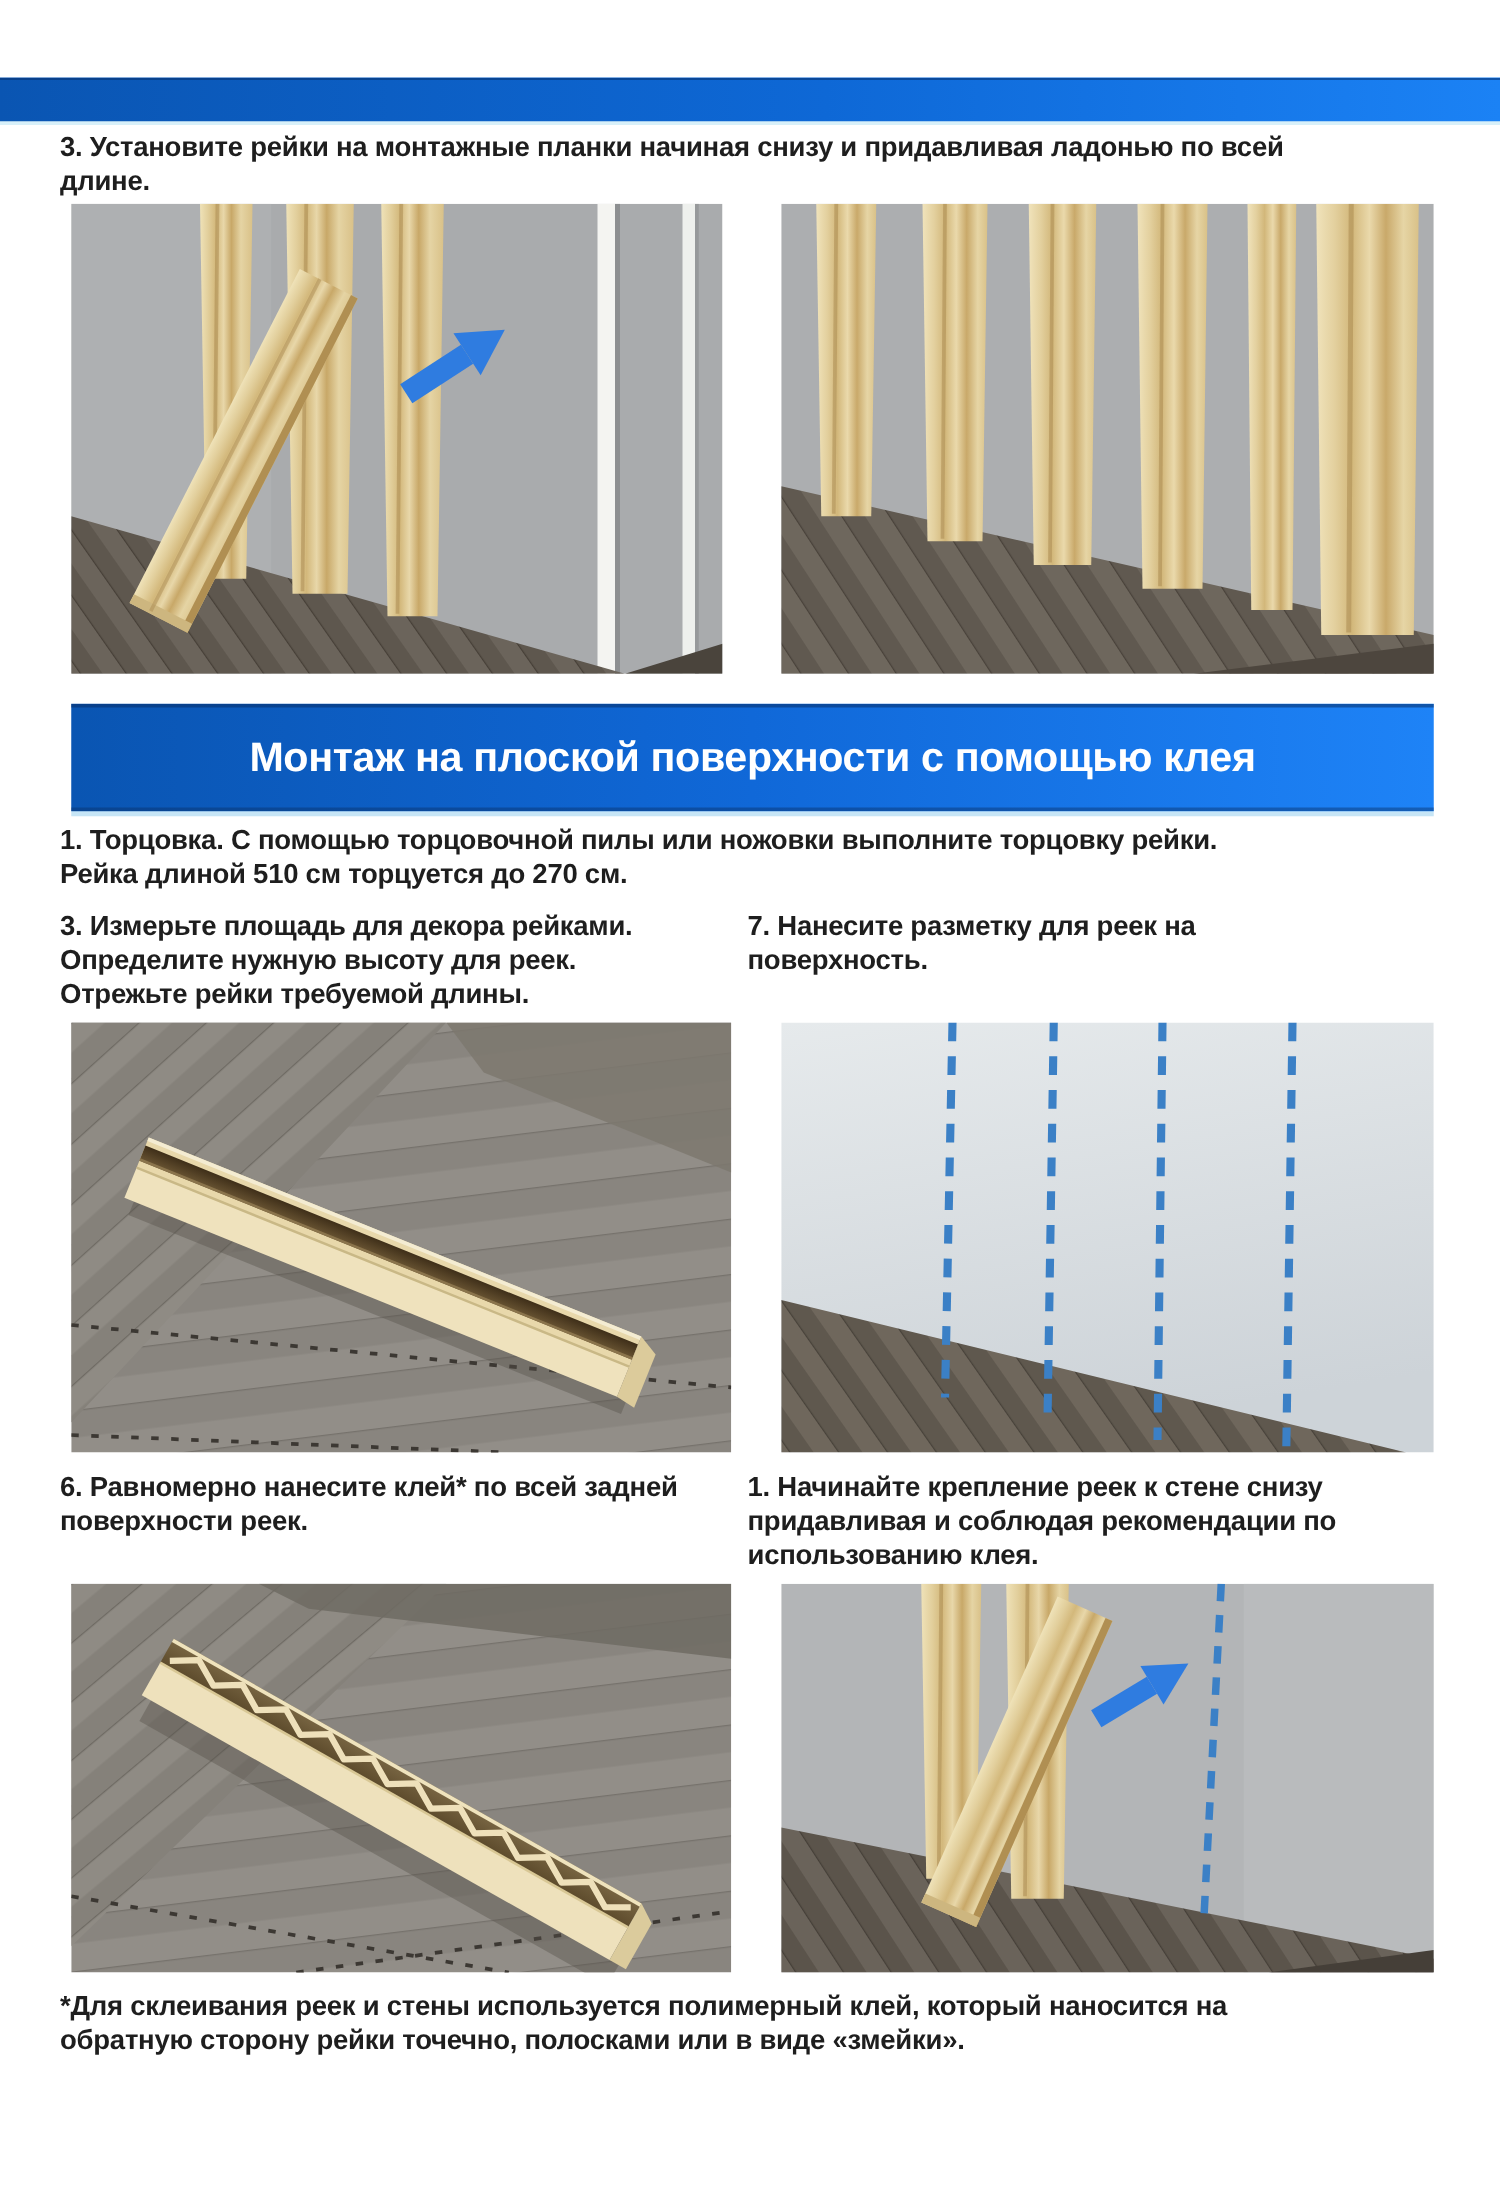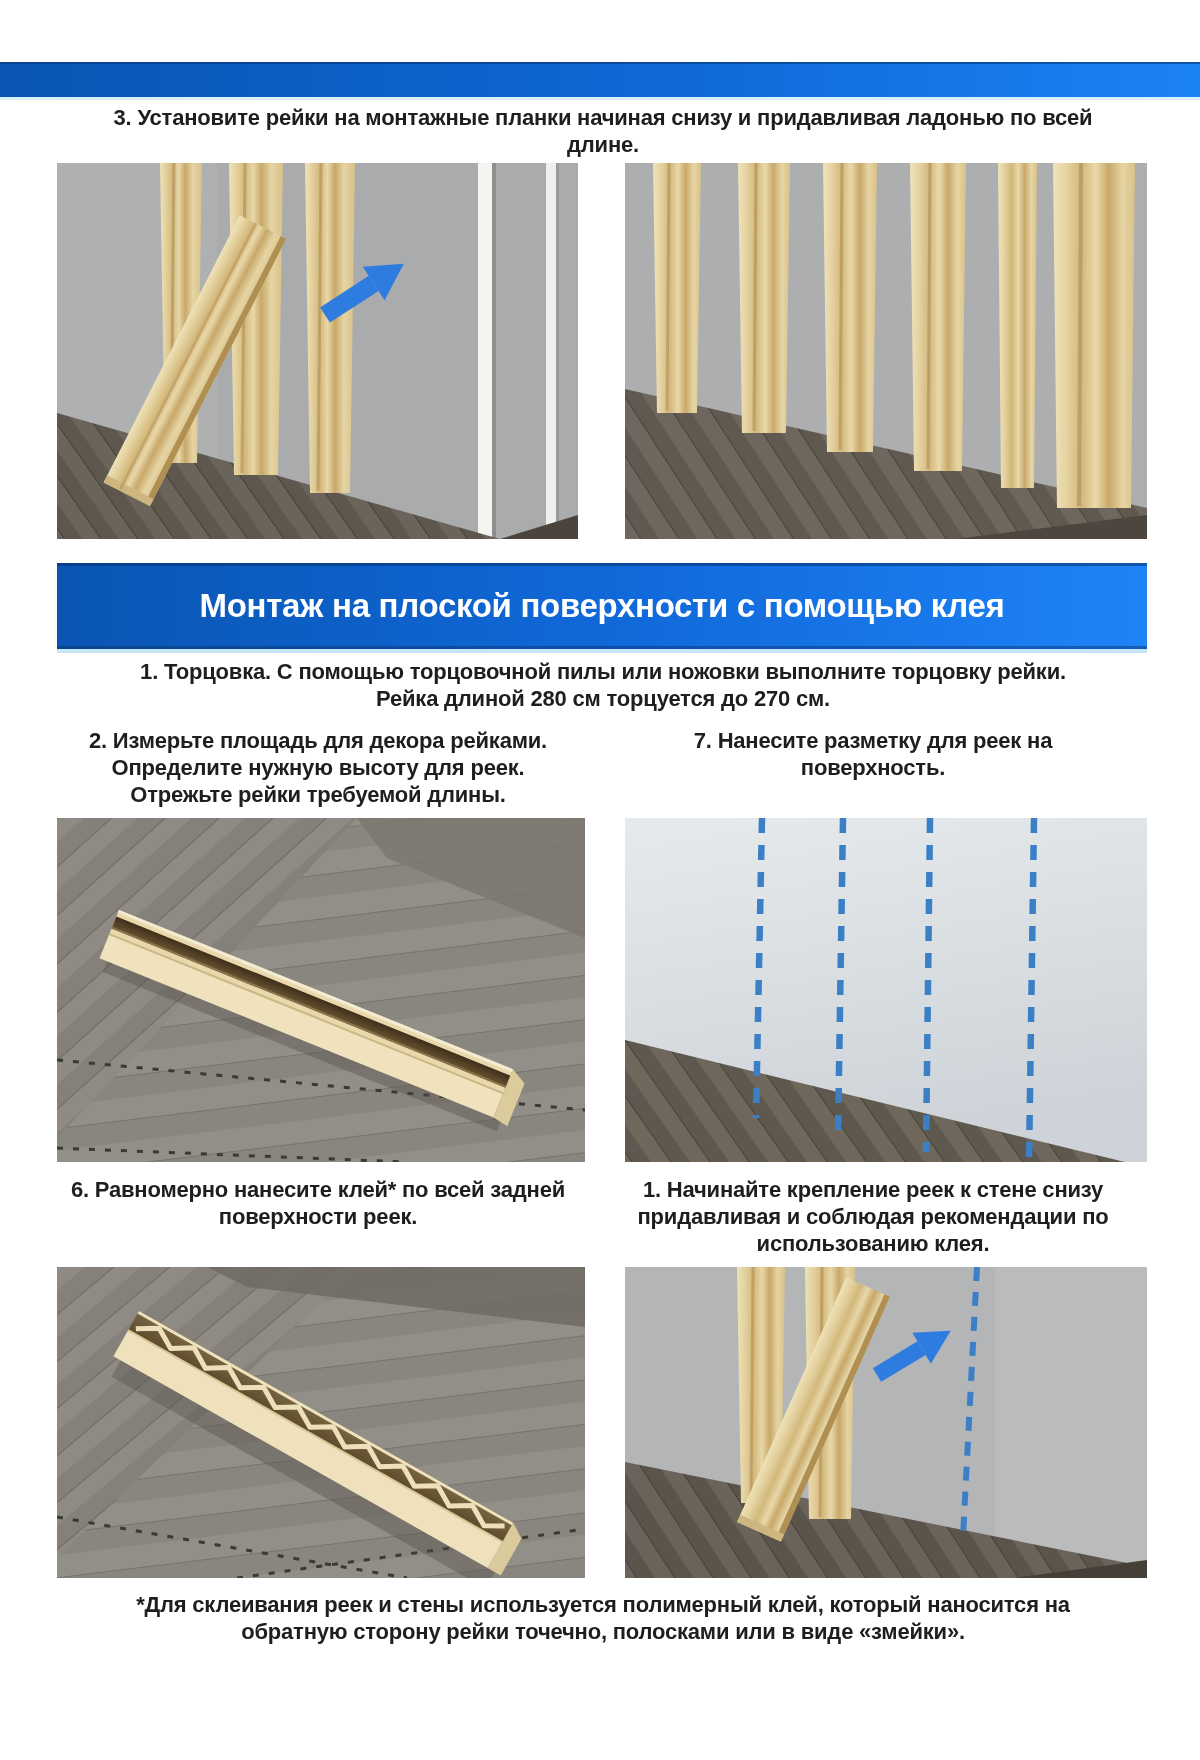--- a/index.html
+++ b/index.html
@@ -2,21 +2,21 @@
 <html><head>
 <meta charset="utf-8">
 <style>
   html,body{margin:0;padding:0;background:#ffffff;}
   .page{position:relative;width:1200px;height:1760px;background:#ffffff;overflow:hidden;
         font-family:"Liberation Sans",sans-serif;color:#1e1e1e;}
   .top-bar{position:absolute;left:0;top:62px;width:1200px;height:35px;
         background:linear-gradient(90deg,#0a55b2 0%,#0e68d6 55%,#1b82f5 100%);
         box-shadow:0 3px 0 rgba(212,238,248,.9), inset 0 2px 0 rgba(8,48,105,.55);}
   .txt{position:absolute;font-weight:700;font-size:22px;line-height:27px;
-        letter-spacing:-0.2px;white-space:pre-line;margin:0;color:#1e1e1e;text-align:center;}
+        letter-spacing:-0.2px;white-space:pre-line;margin:0;color:#1e1e1e;}
   .banner{position:absolute;left:57px;top:563px;width:1090px;height:86px;
         background:linear-gradient(90deg,#0a55b2 0%,#1068d8 50%,#1e83f7 100%);
         box-shadow:0 4px 0 rgba(195,228,246,.95), inset 0 3px 0 rgba(8,48,105,.55), inset 0 -3px 0 rgba(8,48,105,.45);
         text-align:center;}
   .banner span{display:inline-block;line-height:86px;font-weight:700;font-size:33px;color:#ffffff;letter-spacing:-0.3px;}
   .fig{position:absolute;display:block;}
   svg{display:block;}
 </style>
 </head>
 <body>
@@ -108,23 +108,23 @@
       <polygon points="428,0 510,0 506,345 432,345" fill="url(#f2wood)"></polygon>
       <line x1="456" y1="0" x2="454" y2="343" stroke="#a8874e" stroke-width="4" opacity=".5"></line>
     </g>
   </svg>
 
   <div class="banner">
     <span>Монтаж на плоской поверхности с помощью клея</span>
   </div>
 
   <p class="txt" style="left:48px;top:658px;width:1110px;">1. Торцовка. С помощью торцовочной пилы или ножовки выполните торцовку рейки.
-Рейка длиной 280 см торцуется до 270 см.</p>
-
-  <p class="txt" style="left:48px;top:727px;width:540px;">2. Измерьте площадь для декора рейками.
+Рейка длиной 510 см торцуется до 270 см.</p>
+
+  <p class="txt" style="left:48px;top:727px;width:540px;">3. Измерьте площадь для декора рейками.
 Определите нужную высоту для реек.
 Отрежьте рейки требуемой длины.</p>
 
   <p class="txt" style="left:598px;top:727px;width:550px;">7. Нанесите разметку для реек на
 поверхность.</p>
 
   <svg class="fig" style="left:57px;top:818px;" width="528" height="344" viewBox="0 0 528 344">
     <defs>
       <pattern id="f3hor" width="44" height="44" patternUnits="userSpaceOnUse" patternTransform="rotate(-7)">
         <rect width="44" height="44" fill="#928e88"></rect>

